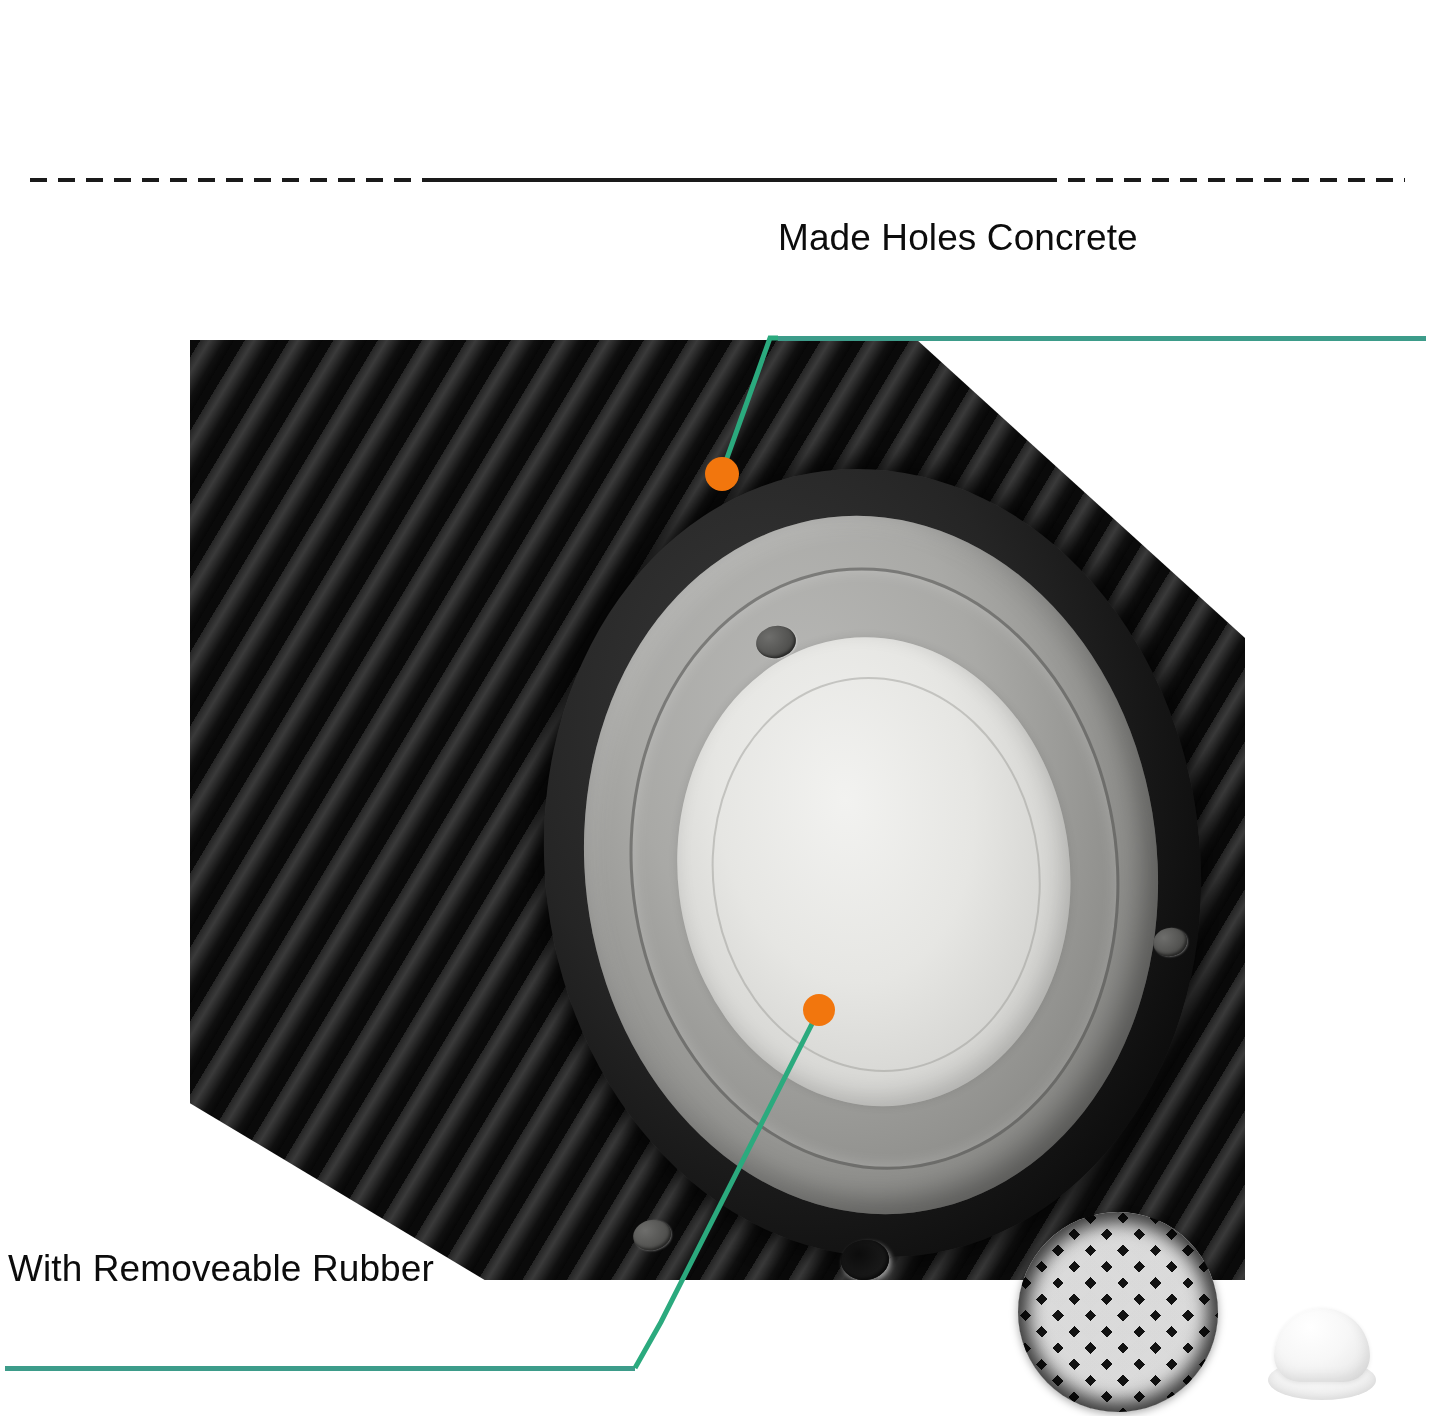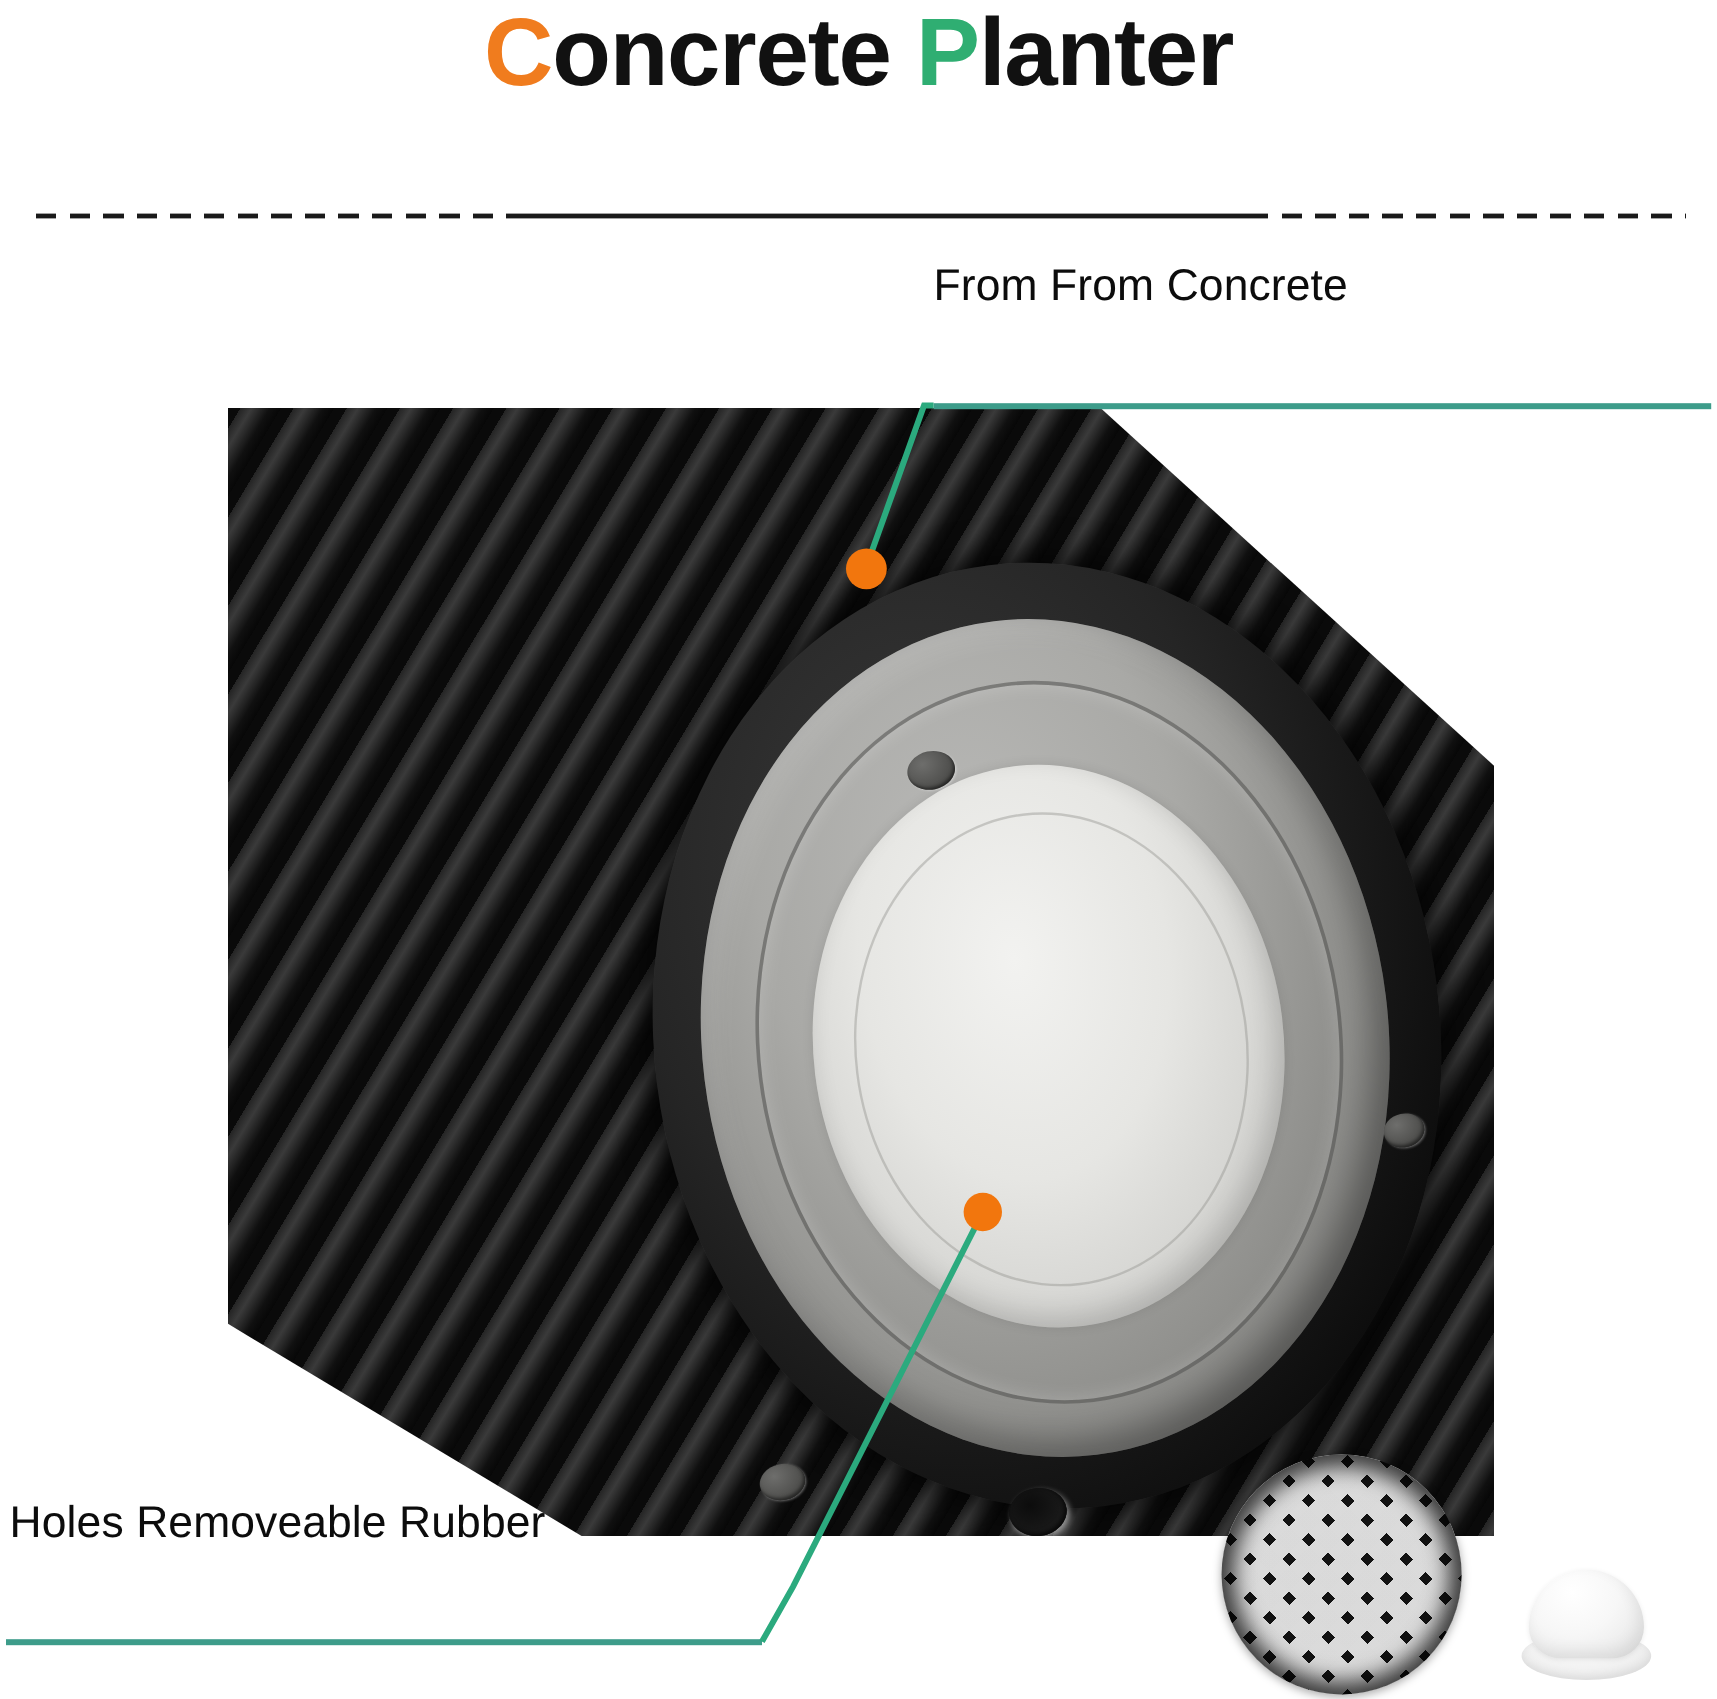--- a/index.html
+++ b/index.html
@@ -176,21 +176,20 @@
     position:absolute;left:0;top:52px;width:108px;height:40px;
     border-radius:50%;
     background:radial-gradient(ellipse at 45% 35%,#fbfbfb 0%,#f0f0f0 55%,#e2e2e2 100%);
     box-shadow:inset 0 -3px 8px rgba(0,0,0,.07);
   }
 </style>
 </head>
 <body>
 
 <div id="header">
-  <div id="main-title"><span class="c-orange">C</span><span>oncrete </span><span class="c-green">P</span><span>lanter</span></div>
 </div>
 
 <div id="divider">
   <div class="seg dash-l"></div>
   <div class="seg solid"></div>
   <div class="seg dash-r"></div>
 </div>
 
 <div id="photo">
   <div id="pot-body"></div>
@@ -206,26 +205,26 @@
     </div>
   </div>
 
   <div id="drain-hole"></div>
   <div class="plug" id="plug-top"></div>
   <div class="plug" id="plug-right"></div>
   <div class="plug" id="plug-bottom"></div>
 </div>
 
 <div id="callout-top">
-  <div class="line">From From Concrete</div>
+  <div class="line">Made Holes Concrete</div>
 </div>
 <div id="callout-top-underline"></div>
 
 <div id="callout-bottom">
-  <div class="line">Holes Removeable Rubber</div>
+  <div class="line">With Removeable Rubber</div>
 </div>
 <div id="callout-bottom-underline"></div>
 
 <svg id="leaders" viewBox="0 0 1431 1416">
   <polyline points="778,338 770,338 722,472" fill="none" stroke="#2BAA7E" stroke-width="5"></polyline>
   <circle cx="722" cy="474" r="17" fill="#F2760D"></circle>
 
   <polyline points="635,1368 661,1322 818,1012" fill="none" stroke="#2BAA7E" stroke-width="5"></polyline>
   <circle cx="819" cy="1010" r="16" fill="#F2760D"></circle>
 </svg>

